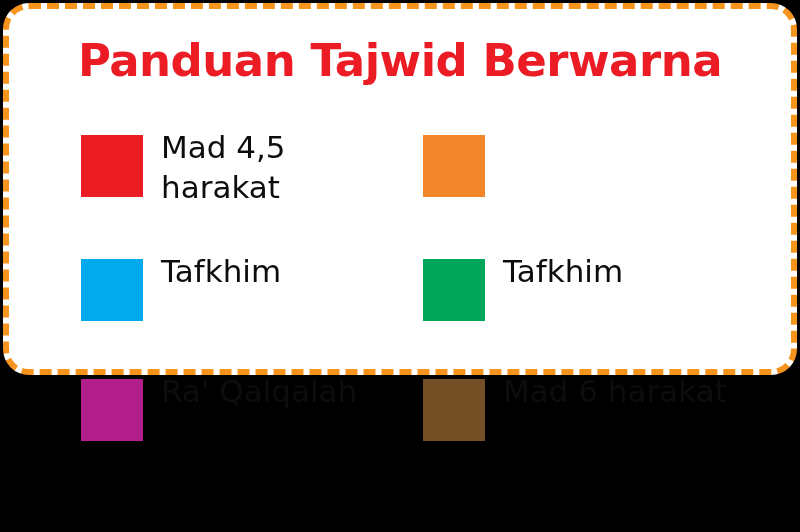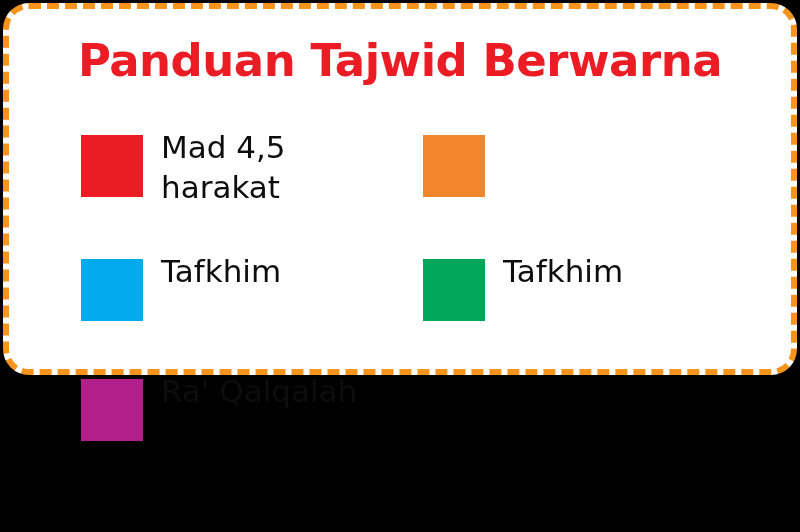--- a/index.html
+++ b/index.html
@@ -98,15 +98,19 @@
     <div class="legend-item">
       <div class="legend-swatch" style="background:#00A75A"></div>
       <div class="legend-label">Tafkhim</div>
     </div>
 
     <div class="legend-item">
       <div class="legend-swatch" style="background:#B21F8C"></div>
       <div class="legend-label">Ra' Qalqalah</div>
     </div>
 
+    <div class="legend-item">
+      <div class="legend-swatch" style="background:#734F26"></div>
+      <div class="legend-label">Mad 6 harakat</div>
+    </div>
 
   </div>
 </div>
 
 </body></html>

